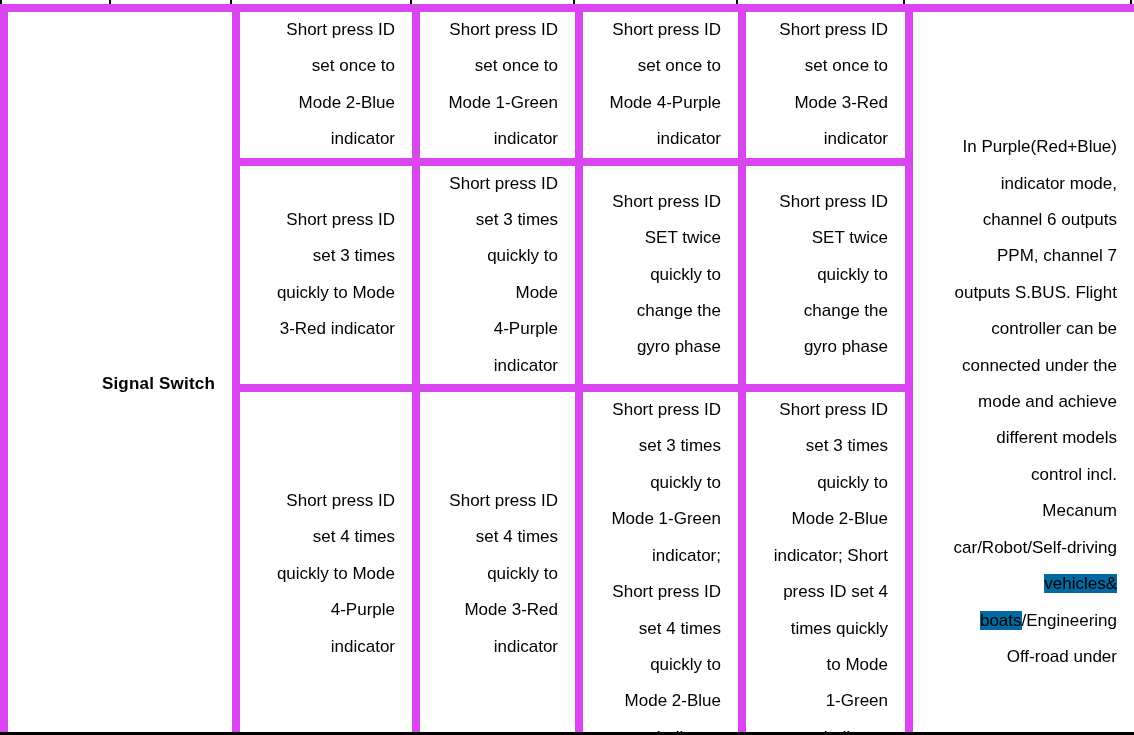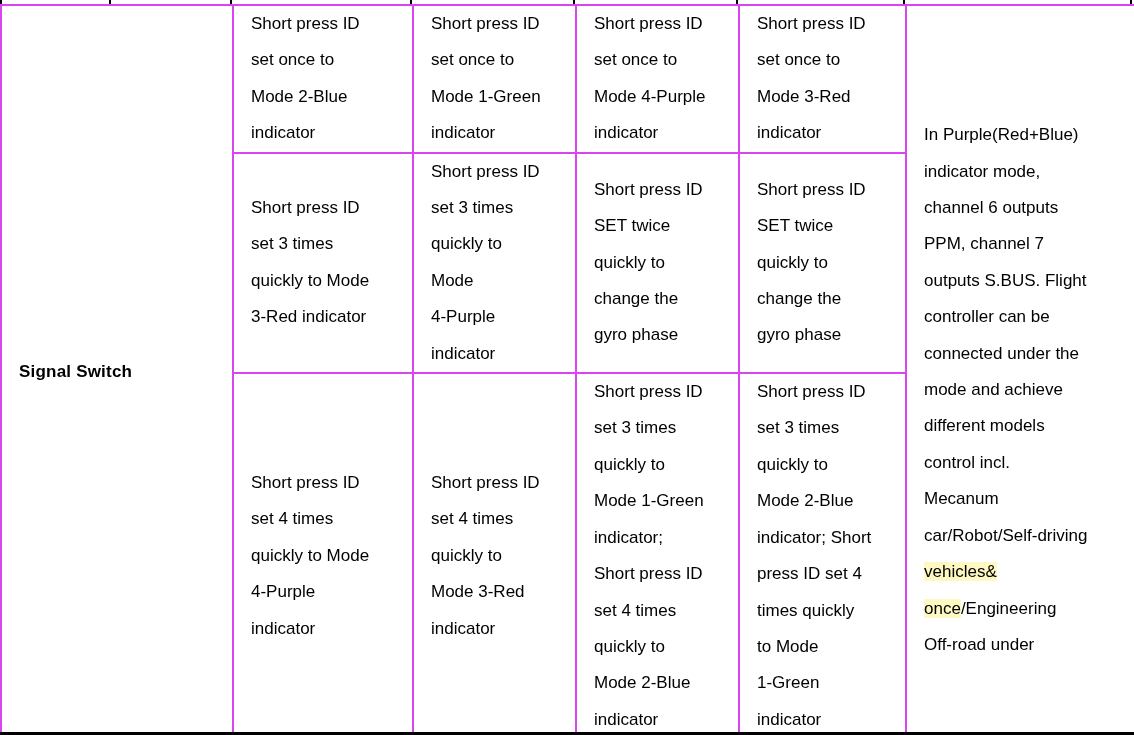--- a/index.html
+++ b/index.html
@@ -25,42 +25,42 @@
     background: #000;
   }
   table.signal-table {
     position: absolute;
     top: 4px; left: 0;
     width: 1134px;
     border-collapse: collapse;
     table-layout: fixed;
   }
   table.signal-table td {
-    border: 2px solid #d946ef;
-    text-align: left;
+    border: 8px solid #d946ef;
+    text-align: right;
     vertical-align: middle;
     white-space: pre-line;
     padding: 0 17px;
     font-size: 17px;
     line-height: 36.4px;
   }
   table.signal-table tr.r1 { height: 144px; }
   table.signal-table tr.r2 { height: 220px; }
   table.signal-table tr.r3 { height: 363px; }
   td.label-cell {
     font-weight: bold;
     font-size: 18px;
     letter-spacing: 0.2px;
   }
   td.note-cell {
     font-size: 17px;
     line-height: 36.6px;
     padding: 0 6px;
   }
-  td.note-cell .hl { background: #fef9c3; }
+  td.note-cell .hl { background: #0369a1; }
   .bottom-rule {
     position: absolute;
     left: 0; bottom: 0;
     width: 1134px; height: 3px;
     background: #000;
   }
 </style>
 </head>
 <body>
 
@@ -112,21 +112,21 @@
 PPM, channel 7
 outputs S.BUS. Flight
 controller can be
 connected under the
 mode and achieve
 different models
 control incl.
 Mecanum
 car/Robot/Self-driving
 </span><span class="hl">vehicles&amp;</span><span>
-</span><span class="hl">once</span><span>/Engineering
+</span><span class="hl">boats</span><span>/Engineering
 Off-road under</span></span>
       </td>
     </tr>
     <tr class="r2">
       <td>Short press ID
 set 3 times
 quickly to Mode
 3-Red indicator</td>
       <td>Short press ID
 set 3 times

